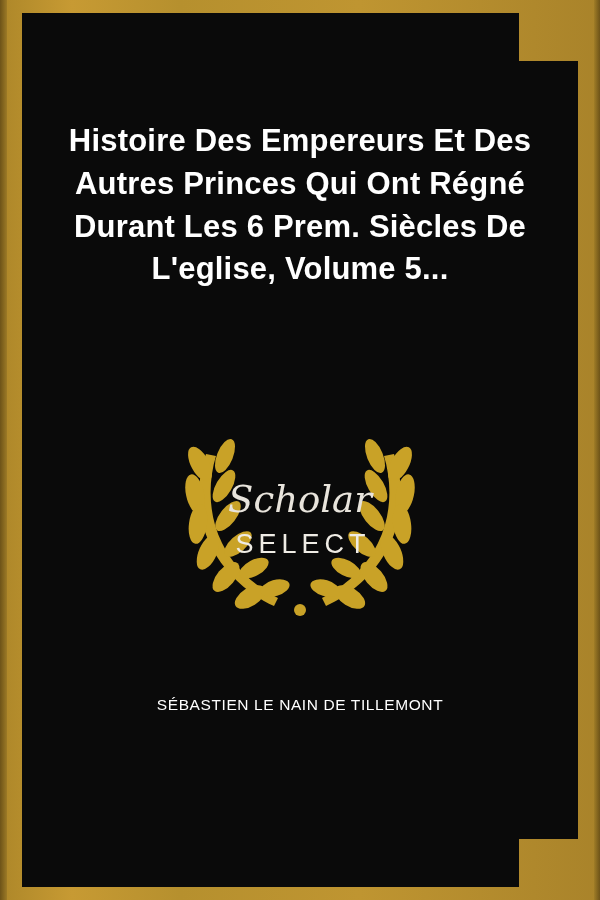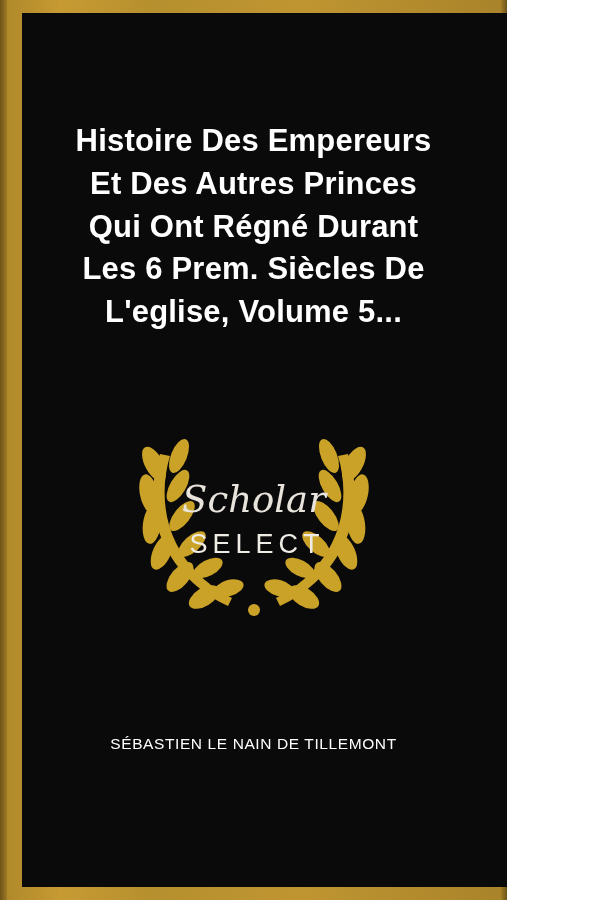--- a/index.html
+++ b/index.html
@@ -5,21 +5,21 @@
   html, body {
     margin: 0;
     padding: 0;
     background: #ffffff;
   }
   body {
     font-family: "Liberation Sans", sans-serif;
   }
   .book-cover {
     position: relative;
-    width: 507px;
+    width: 600px;
     height: 900px;
     background: #b8902f;
     background: linear-gradient(90deg, #ad8729 0%, #c79a33 12%, #b6902e 30%, #bf9531 60%, #a9832a 100%);
     overflow: hidden;
   }
   
   .edge-left {
     position: absolute;
     left: 0; top: 0; bottom: 0;
     width: 7px;
@@ -96,21 +96,21 @@
     font-family: "Liberation Sans", sans-serif;
     font-size: 27px;
     letter-spacing: 5px;
     fill: #efece5;
   }
 
   .author {
     position: absolute;
     left: 40px;
     right: 40px;
-    top: 735px;
+    top: 696px;
     text-align: center;
     color: #ffffff;
     font-size: 15.5px;
     letter-spacing: 0.6px;
   }
 </style>
 </head>
 <body>
 
 <div class="book-cover">

